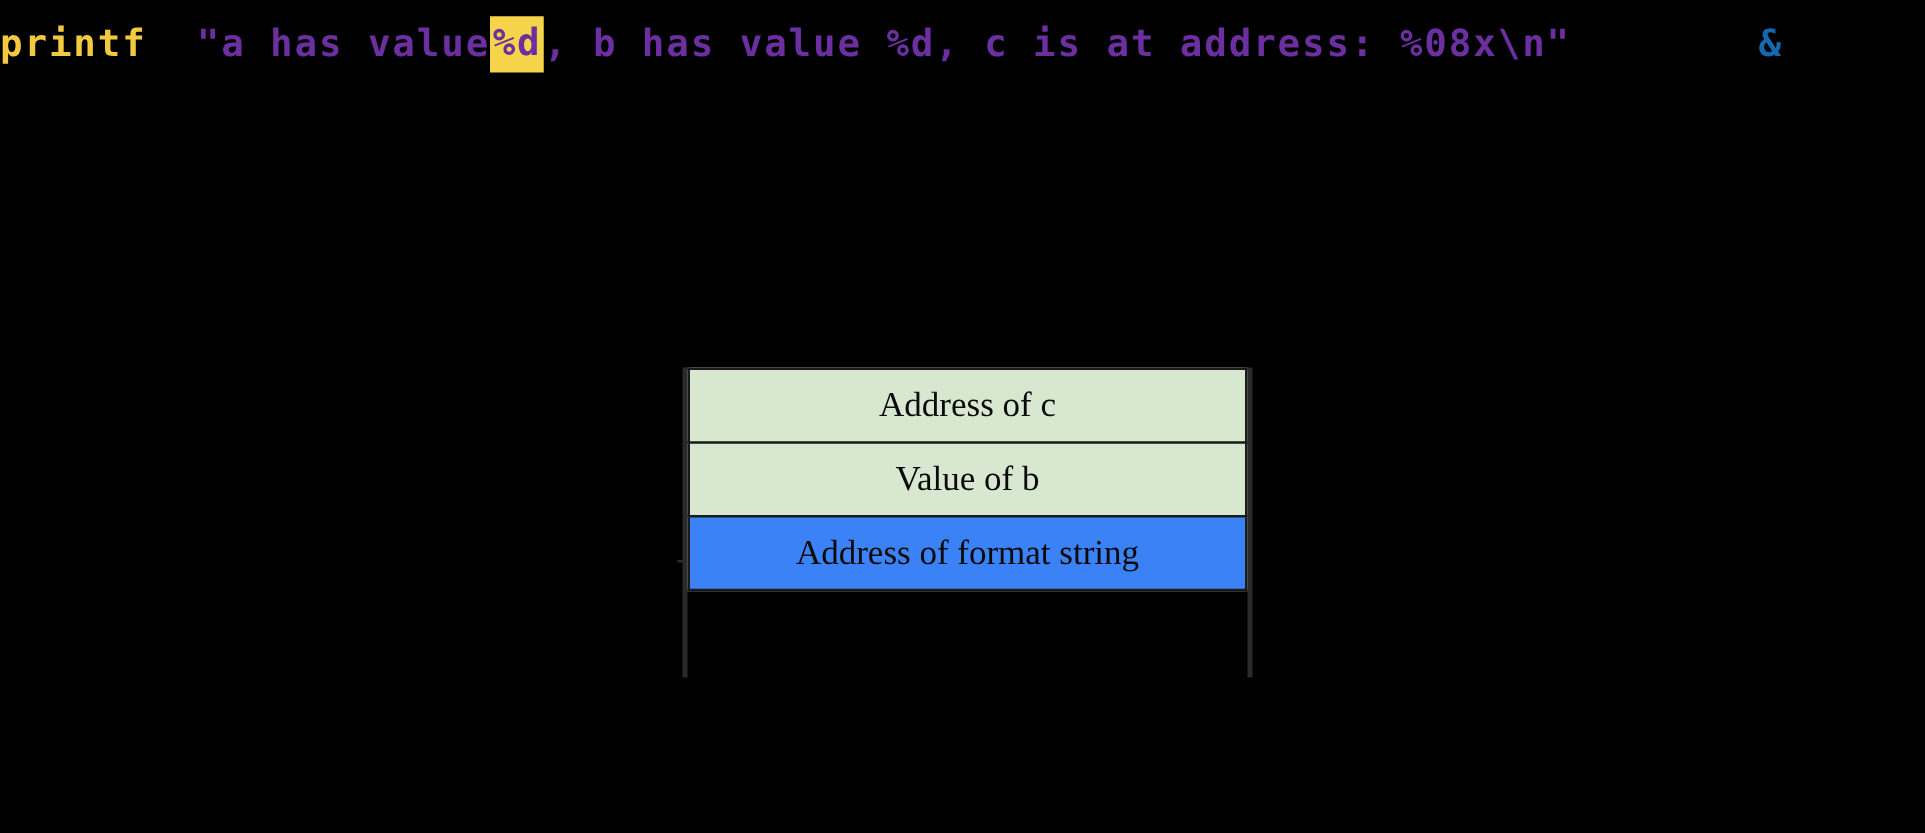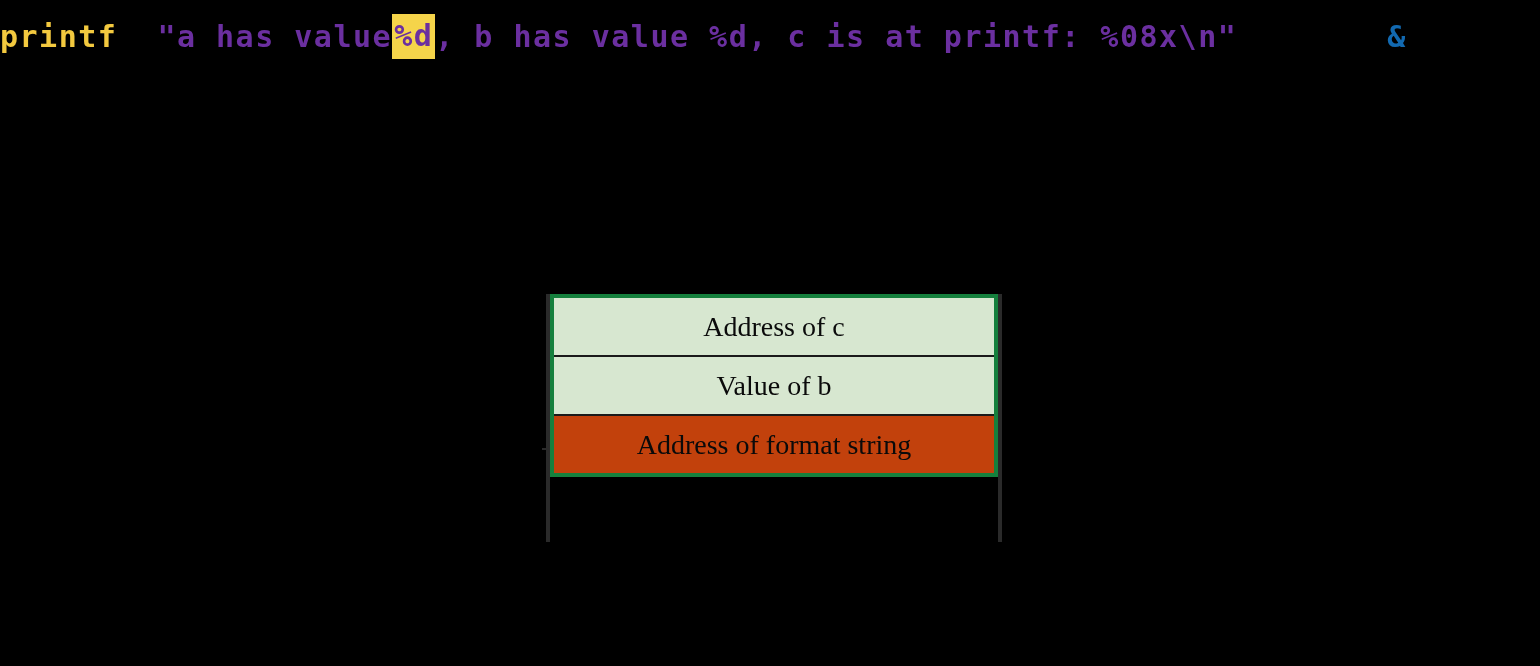--- a/index.html
+++ b/index.html
@@ -61,36 +61,36 @@
     top: 294px;
     width: 456px;
     height: 248px;
   }
   .stack-table {
     position: absolute;
     left: 4px;
     top: 0px;
     width: 448px;
     border-collapse: collapse;
-    border: 4px solid #15803d;
+    border: 2px solid #15803d;
     background: #d7e7d0;
   }
   .stack-row td {
     border: 2px solid #1a1a1a;
     height: 57px;
     text-align: center;
     vertical-align: middle;
     font-family: "Liberation Serif", serif;
     font-size: 28px;
     color: #0a0a0a;
     background: #d7e7d0;
     padding: 0;
   }
   .stack-row.fmt td {
-    background: #c2410c;
+    background: #3b82f6;
   }
 
   
   .rail {
     position: absolute;
     width: 4px;
     background: #2a2a2a;
   }
   .rail-left {
     left: 0px;
@@ -108,21 +108,21 @@
     top: 154px;
     width: 6px;
     height: 2px;
     background: #2a2a2a;
   }
 </style>
 </head>
 <body>
 
 <div class="code-line">
-  <span class="tok tok-fn">printf</span><span class="tok tok-str tok-str-pre">"a has value </span><span class="tok tok-hl">%d</span><span class="tok tok-str">, b has value %d, c is at printf: %08x\n"</span><span class="spacer-amp"></span><span class="tok tok-amp">&amp;</span>
+  <span class="tok tok-fn">printf</span><span class="tok tok-str tok-str-pre">"a has value </span><span class="tok tok-hl">%d</span><span class="tok tok-str">, b has value %d, c is at address: %08x\n"</span><span class="spacer-amp"></span><span class="tok tok-amp">&amp;</span>
 </div>
 
 <div class="stack-wrap">
 
   <div class="rail rail-left">
     <div class="rail-tick"></div>
   </div>
   <div class="rail rail-right"></div>
 
   <table class="stack-table">

